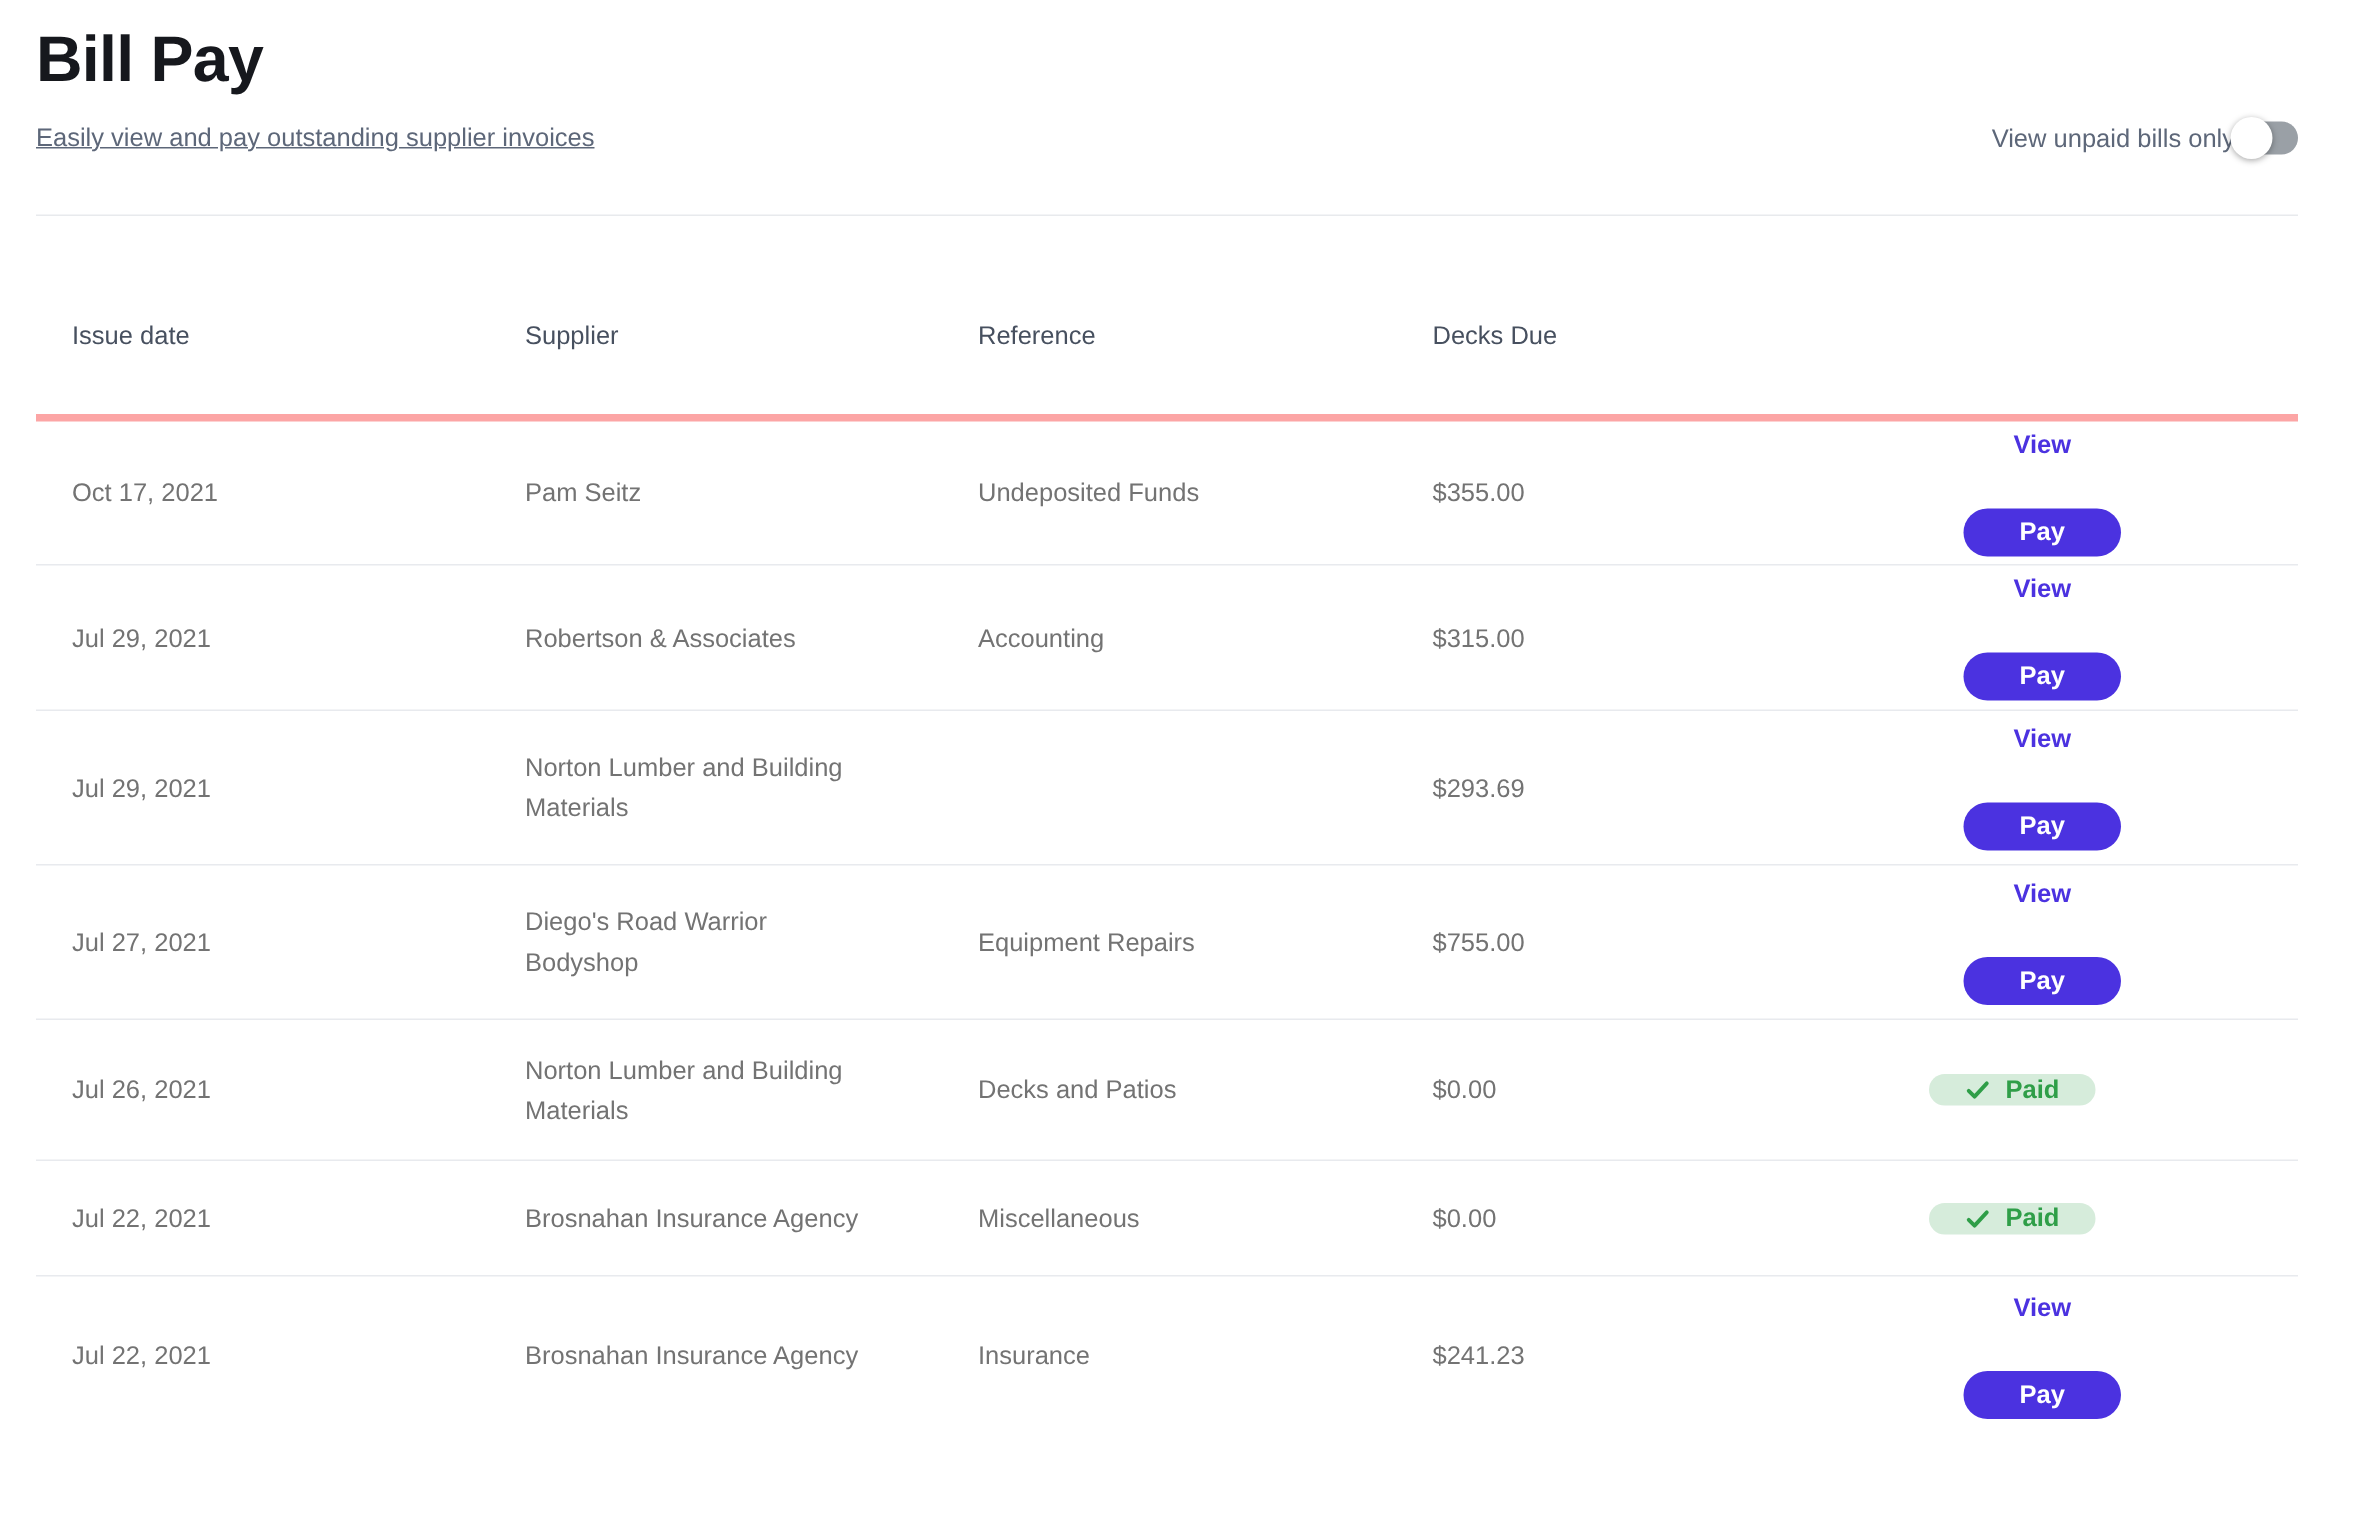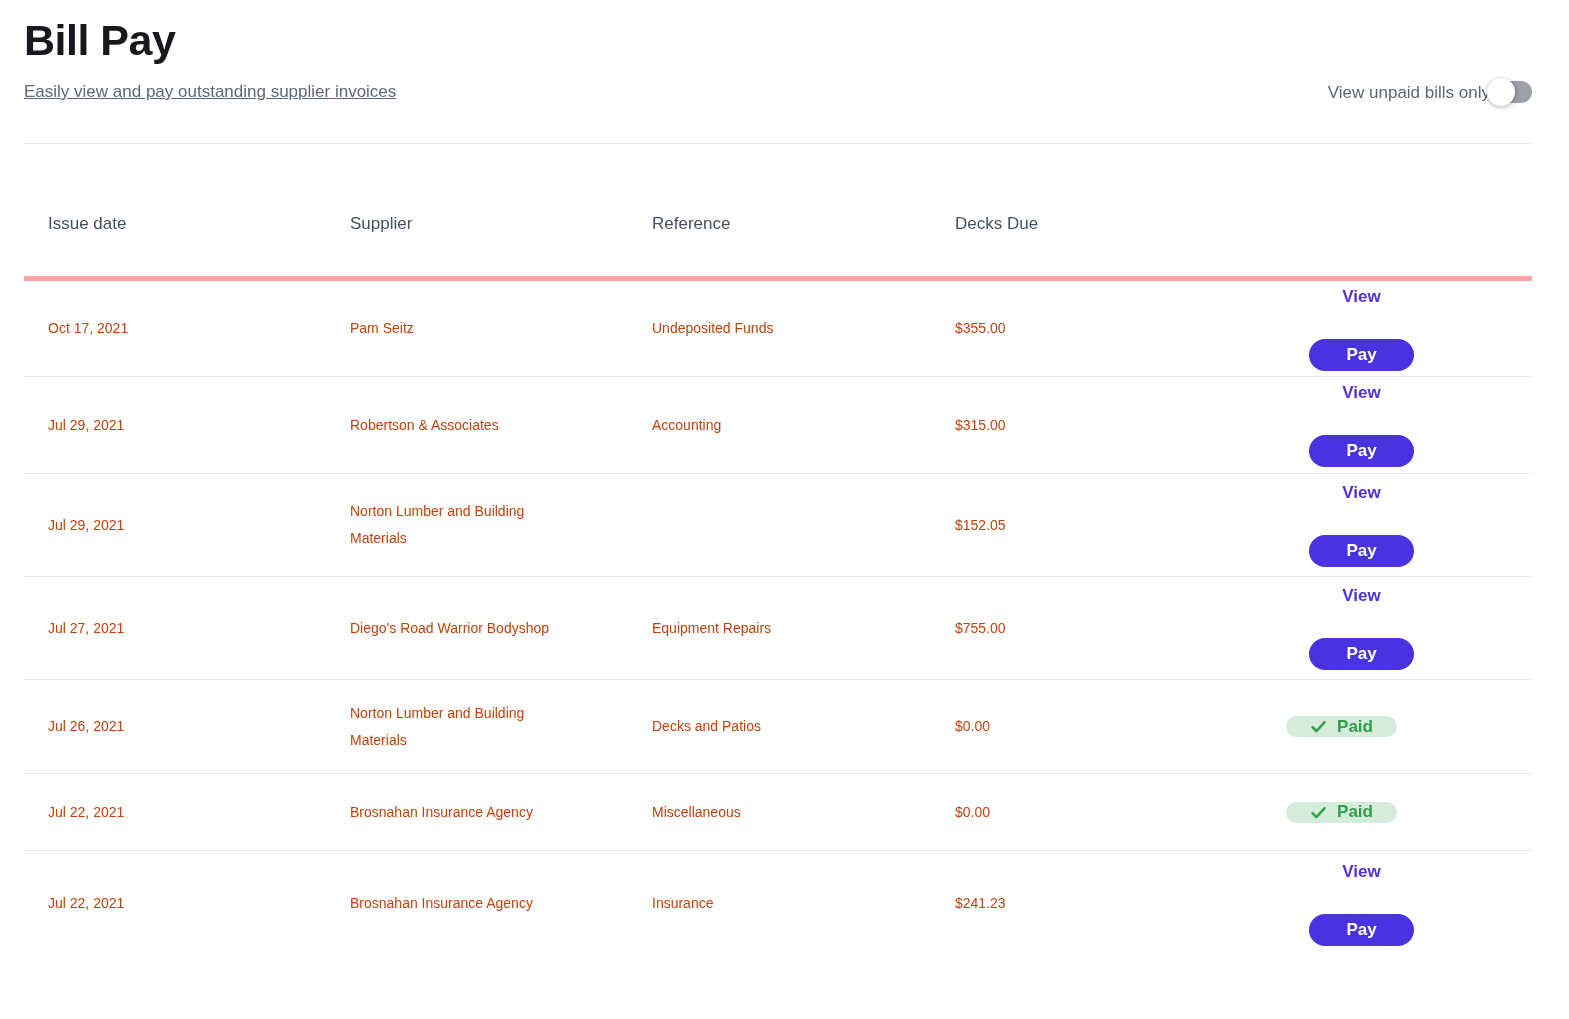--- a/index.html
+++ b/index.html
@@ -69,22 +69,22 @@
   }
   .th {
     font-size: 17px;
     color: #47505f;
   }
   .trow {
     border-bottom: 1px solid #e8eaee;
   }
   .trow:last-child { border-bottom: none; }
   .td {
-    font-size: 14px;
-    color: #c2410c;
+    font-size: 17px;
+    color: #737373;
     line-height: 27px;
   }
   .td-supplier { padding-right: 70px; }
   .h96  { min-height: 96px; }
   .h97  { min-height: 97px; }
   .h103 { min-height: 103px; }
   .h94  { min-height: 94px; }
   .h77  { min-height: 77px; }
   .h105 { min-height: 105px; }
 
@@ -180,21 +180,21 @@
       <div class="actions">
         <button class="view-link">View</button>
         <button class="pay-btn">Pay</button>
       </div>
     </div>
 
     <div class="grid-cols trow h103">
       <div class="td">Jul 29, 2021</div>
       <div class="td td-supplier">Norton Lumber and Building Materials</div>
       <div class="td"></div>
-      <div class="td">$152.05</div>
+      <div class="td">$293.69</div>
       <div class="actions">
         <button class="view-link">View</button>
         <button class="pay-btn">Pay</button>
       </div>
     </div>
 
     <div class="grid-cols trow h103">
       <div class="td">Jul 27, 2021</div>
       <div class="td td-supplier">Diego's Road Warrior Bodyshop</div>
       <div class="td">Equipment Repairs</div>

